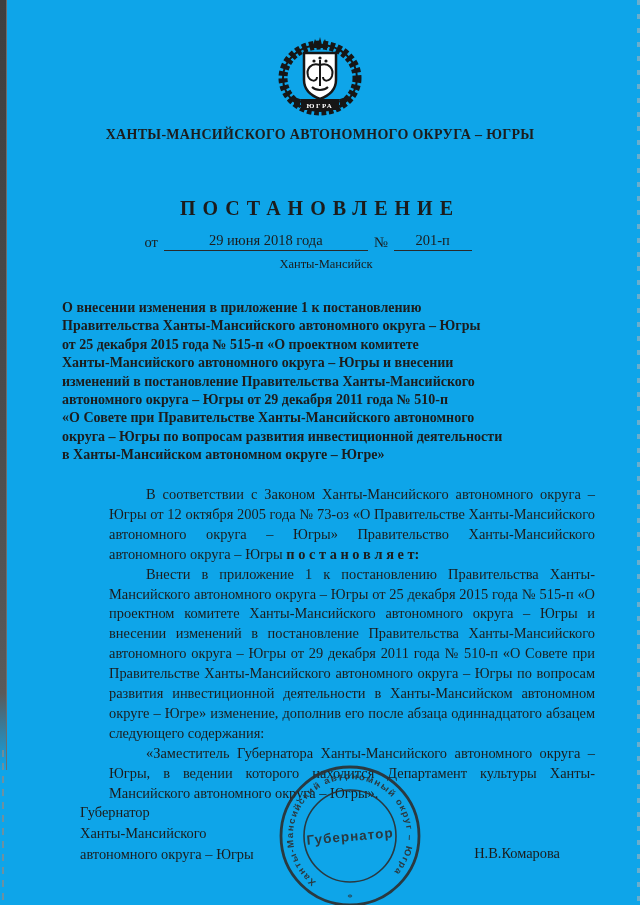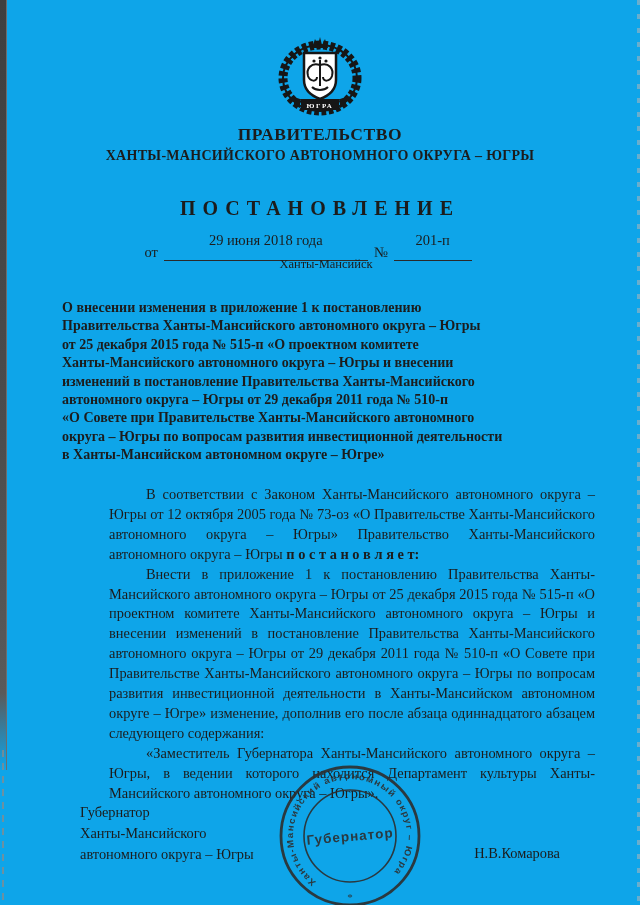--- a/index.html
+++ b/index.html
@@ -32,21 +32,21 @@
     position:absolute; left:0; right:0; top:197px; text-align:center;
     font-size:20px; font-weight:bold; letter-spacing:7px; padding-left:0;
   }
   .date-row{
     position:absolute; left:0; right:0; top:232px; text-align:center;
     font-size:14.5px; transform:translateX(-9px); white-space:nowrap;
   }
   .date-row .lbl{ display:inline-block; vertical-align:bottom; }
   .blank{
     display:inline-block; vertical-align:bottom; 
-    border-bottom:1.2px solid #2a2a2a; margin:0 6px; padding-bottom:11px;
+    border-bottom:1.2px solid #2a2a2a; margin:0 6px; padding-bottom:1px;
   }
   .blank-date{ width:204px; }
   .blank-num{ width:78px; }
   .city{ position:absolute; left:0; right:0; top:257px; text-align:center; font-size:12.5px;margin-left:12px; }
   .doc-title{
     position:absolute; left:62px; right:62px; top:299px; 
     font-size:14px; font-weight:bold; line-height:18.4px; white-space:pre-line;
   }
   .body-text{
     position:absolute; left:80px; width:486px; top:485px;
@@ -94,21 +94,20 @@
       <g fill="#161616">
         <polygon points="26,63 66,63 64,74 28,74"></polygon>
         <polygon points="20,61 26,63 26,72 20,69"></polygon>
         <polygon points="72,61 66,63 66,72 72,69"></polygon>
       </g>
       <text x="46" y="71.5" text-anchor="middle" font-family="Liberation Serif, serif" font-size="7" font-weight="bold" letter-spacing="1.5" fill="#ffffff">ЮГРА</text>
     </svg>
   </div>
 
   <div class="org-name">
-    <div class="org-line1">ПРАВИТЕЛЬСТВО</div>
     <div class="org-line2">ХАНТЫ-МАНСИЙСКОГО АВТОНОМНОГО ОКРУГА – ЮГРЫ</div>
   </div>
 
   <div class="doc-type">ПОСТАНОВЛЕНИЕ</div>
 
   <div class="date-row">
     <span class="lbl">от</span><span class="blank blank-date">29 июня 2018 года</span><span class="lbl">№</span><span class="blank blank-num">201-п</span>
   </div>
 
   <div class="city">Ханты-Мансийск</div>

